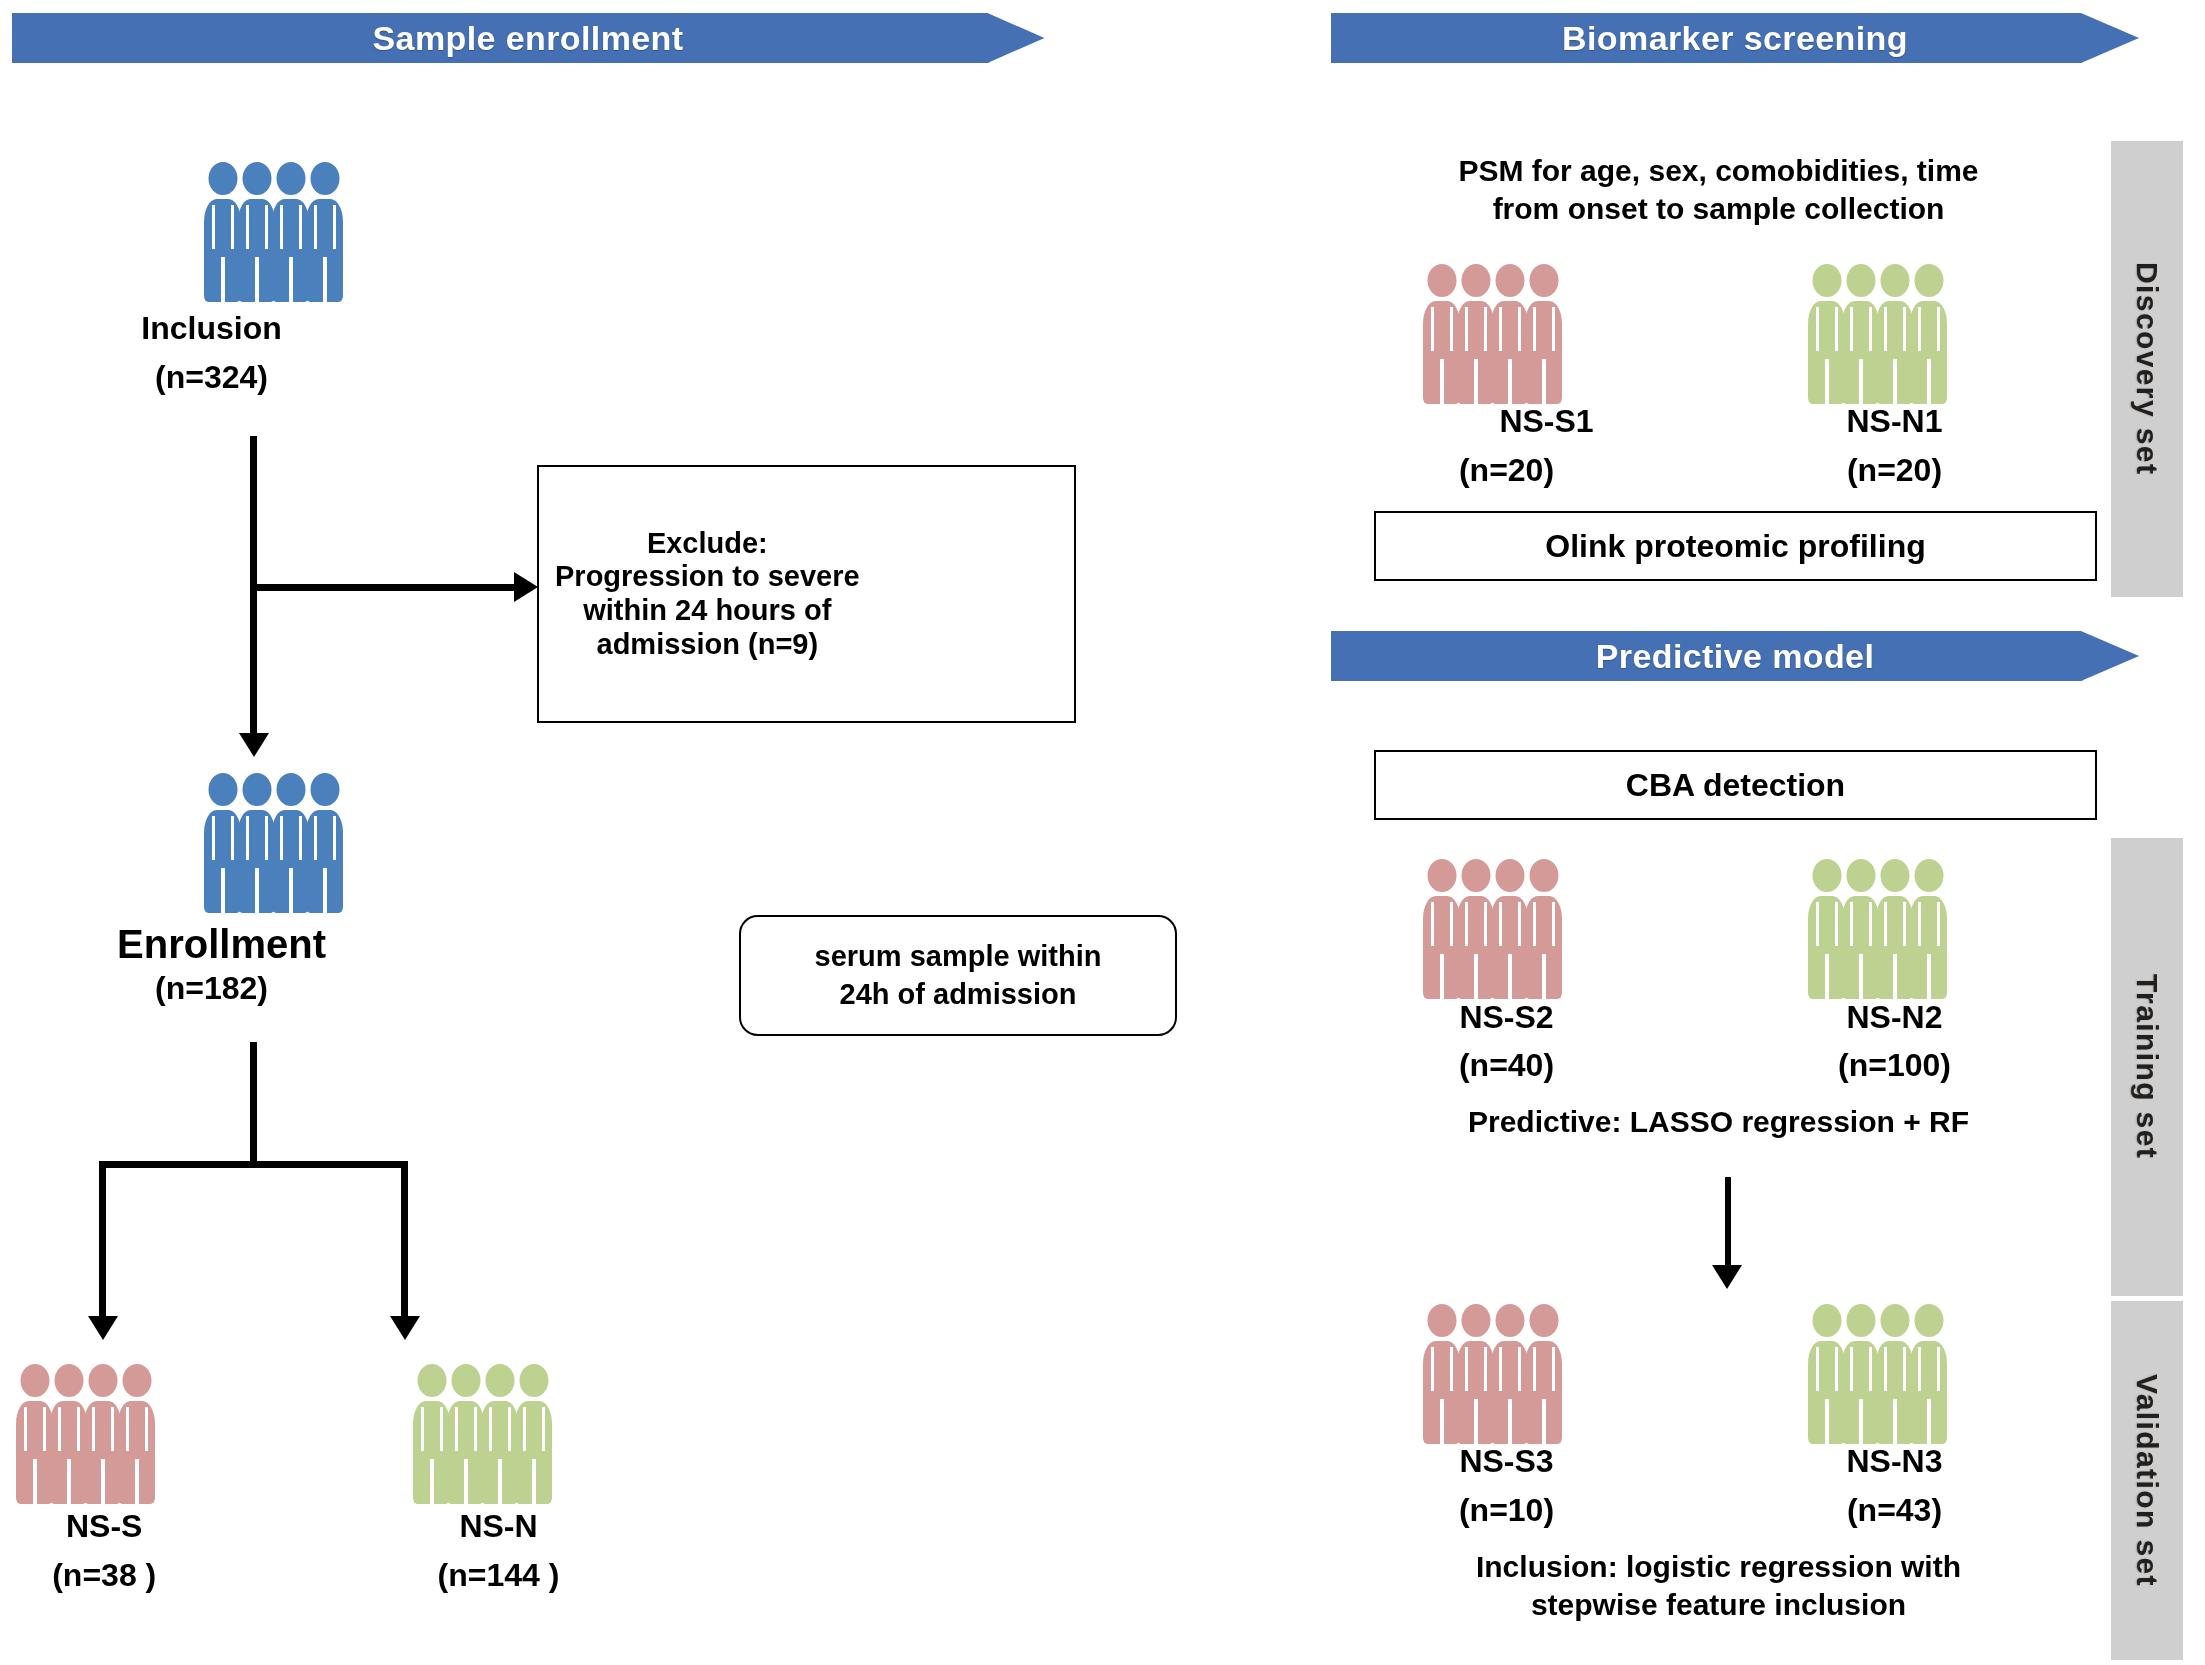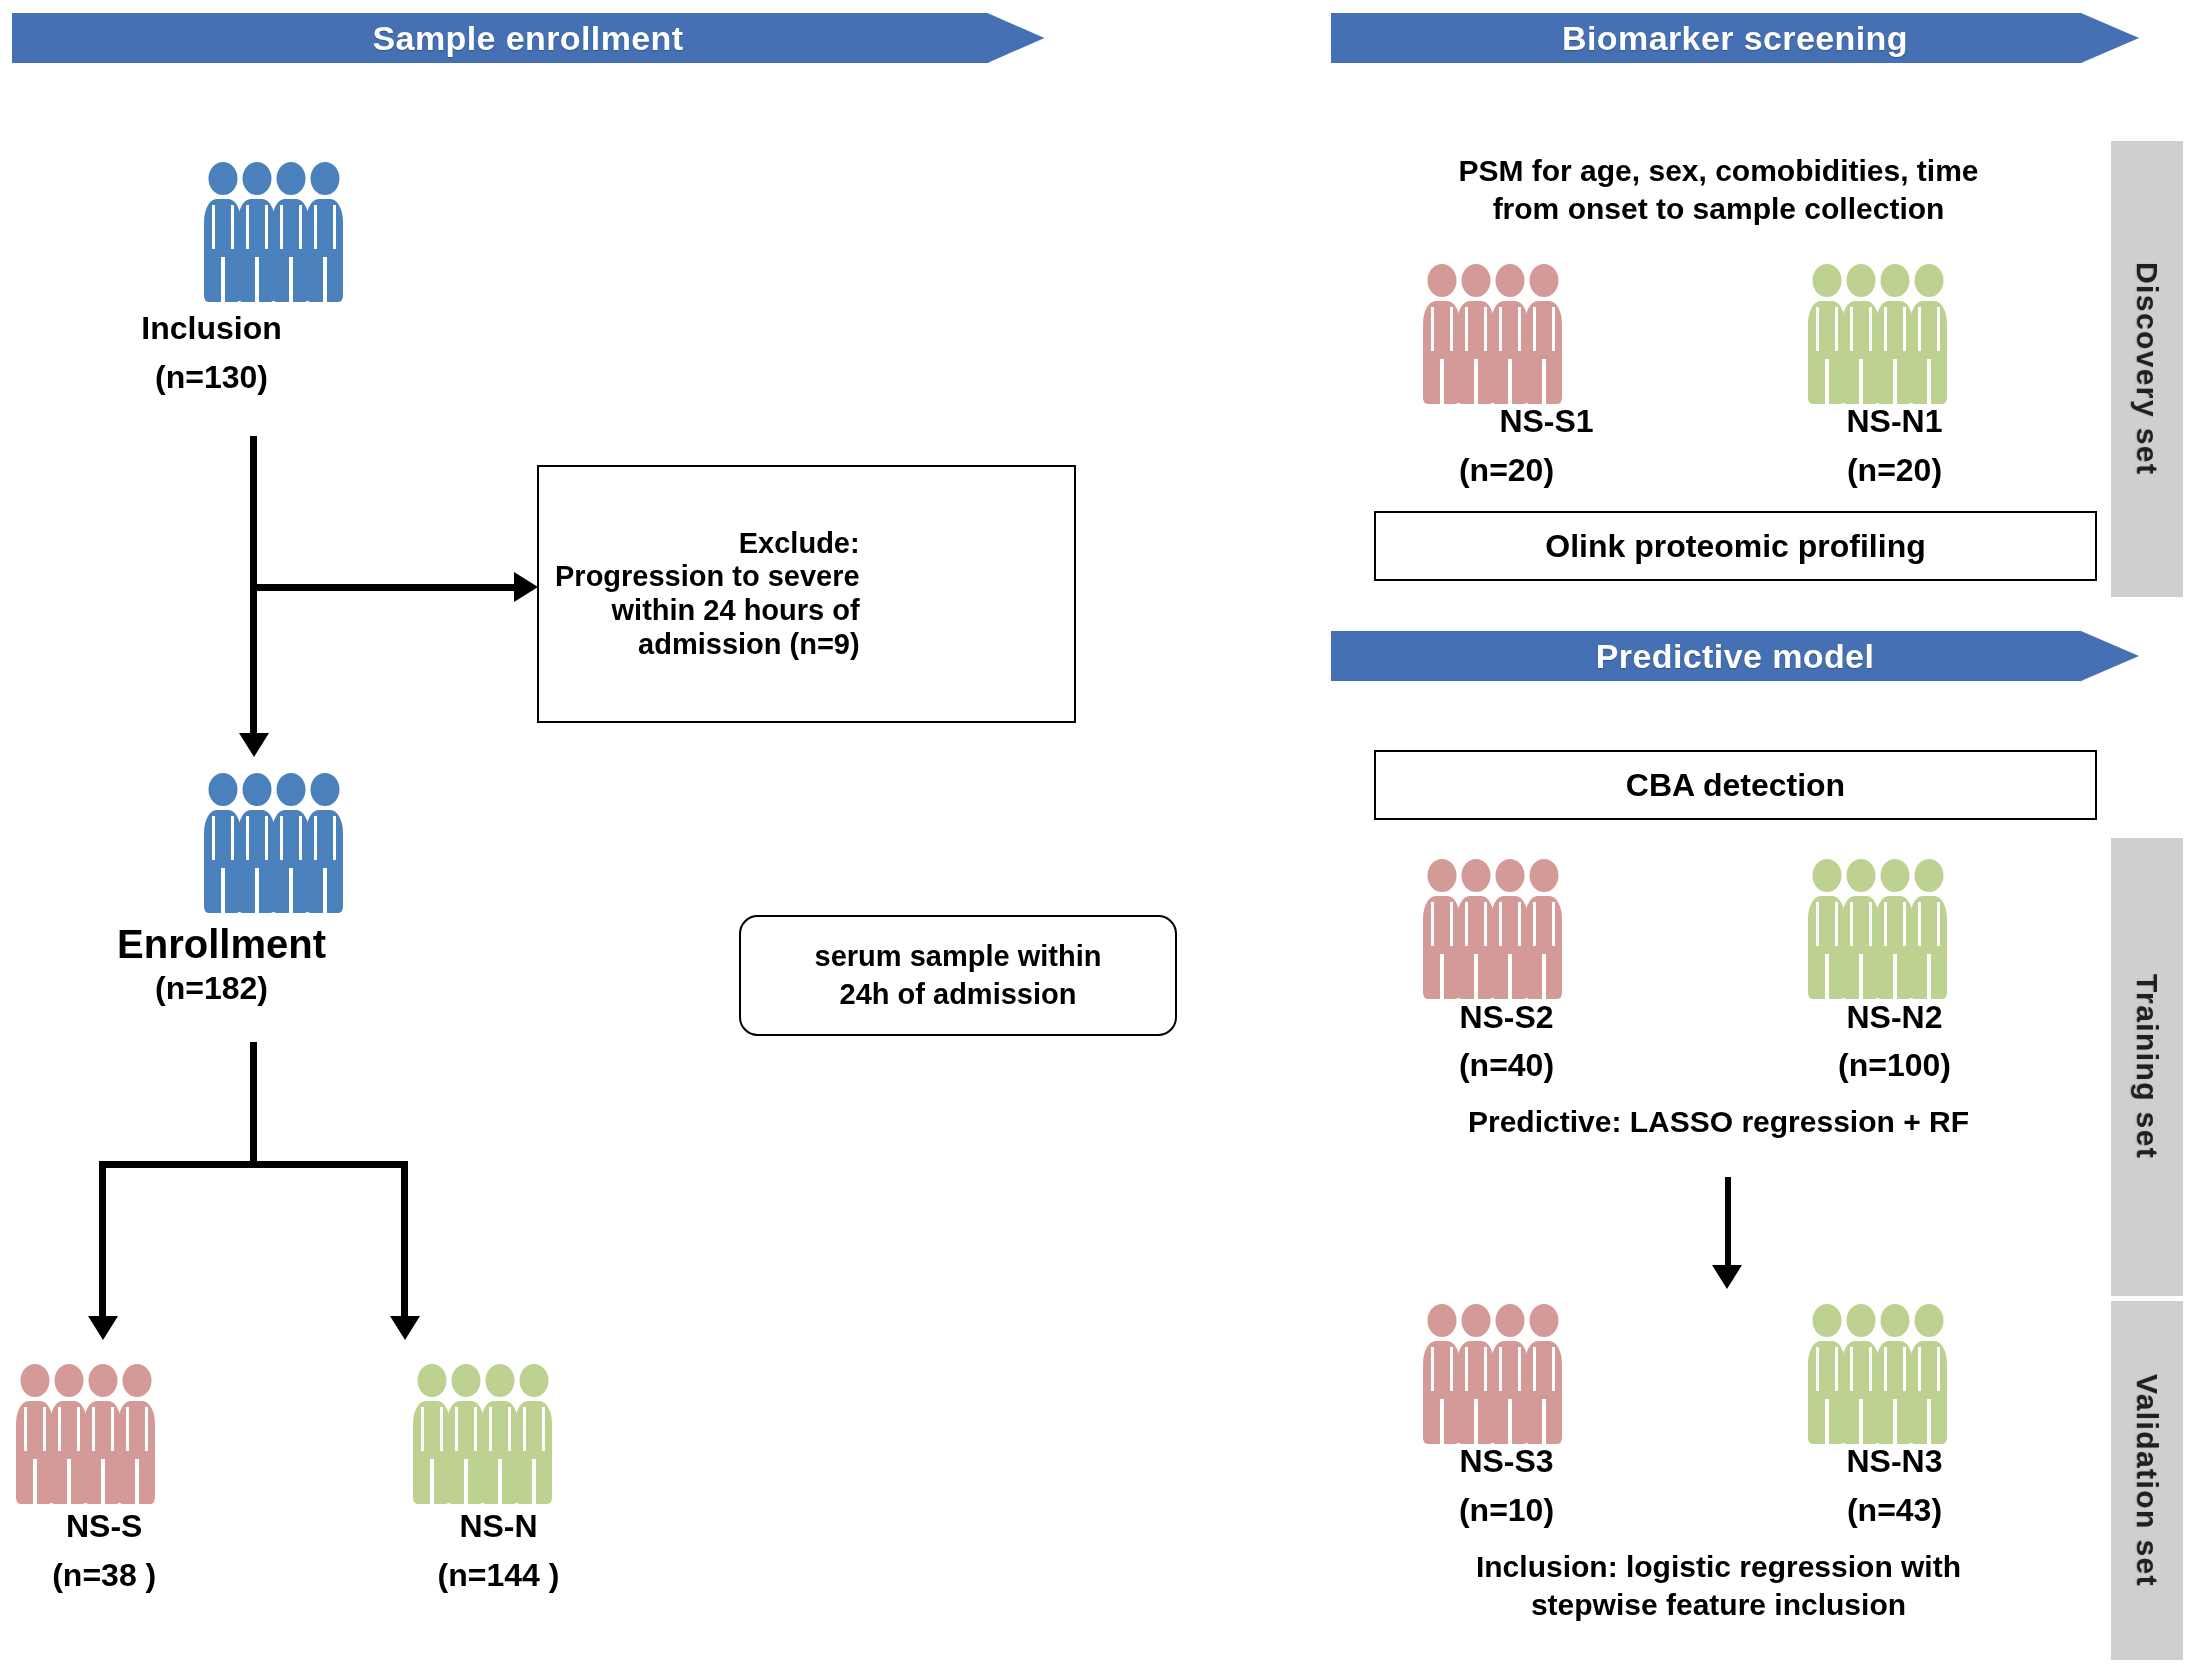--- a/index.html
+++ b/index.html
@@ -119,29 +119,29 @@
     </div>
     <div class="person" style="width: 37px; height: 141px; margin-left: -2.9px;">
       <div class="head" style="top:0;width:29px;height:33px;background:#4a80bc;"></div>
       <div class="body" style="top:37px;height:103px;background:#4a80bc;"></div>
       <div class="gapL" style="left:17px;top:95px;width:3.6px;height:46px;"></div>
       <div class="gapR" style="left:8px;top:43px;width:2.9px;height:44px;"></div>
       <div class="gapR" style="left:27px;top:43px;width:2.9px;height:44px;"></div>
     </div>
   </div>
 <div class="txt" style="left:104px;top:310px;width:215px;font-size:32px;">Inclusion</div>
-<div class="txt" style="left:104px;top:359px;width:215px;font-size:32px;">(n=130)</div>
+<div class="txt" style="left:104px;top:359px;width:215px;font-size:32px;">(n=324)</div>
 
 <div class="vline" style="left:250px;top:436px;width:6.5px;height:301px;"></div>
 <div class="hline" style="left:250px;top:584px;width:267px;height:6.5px;"></div>
 <div class="arrow-right" style="left:514px;top:572px;"></div>
 <div class="arrow-down" style="left:239px;top:733px;"></div>
 
 <div class="box" style="left:537px;top:465px;width:539px;height:258px;font-size:29px;line-height:1.35;padding:0 16px;">
-  <div class="txt" style="position:static;text-align:right;white-space:pre-line;">Exclude:
+  <div class="txt" style="position:static;text-align:center;white-space:pre-line;">Exclude:
 Progression to severe
 within 24 hours of
 admission (n=9)</div>
 </div>
 
 <div class="people" style="left: 204px; top: 773px; height: 141px;">
     <div class="person" style="width: 37px; height: 141px; margin-left: 0px;">
       <div class="head" style="top:0;width:29px;height:33px;background:#4a80bc;"></div>
       <div class="body" style="top:37px;height:103px;background:#4a80bc;"></div>
       <div class="gapL" style="left:17px;top:95px;width:3.6px;height:46px;"></div>

